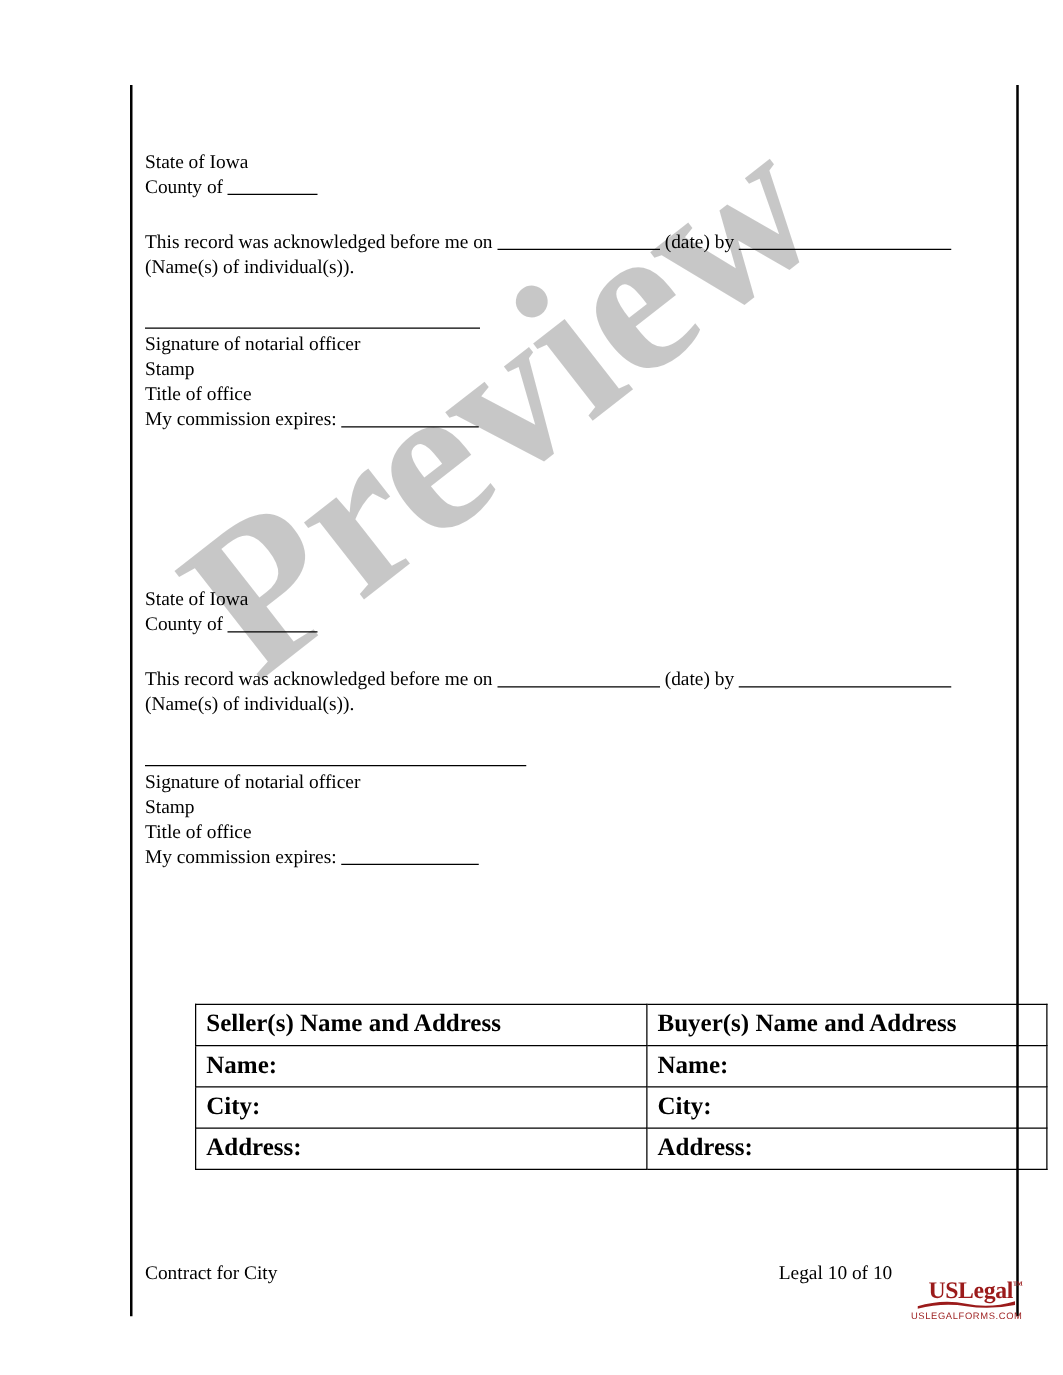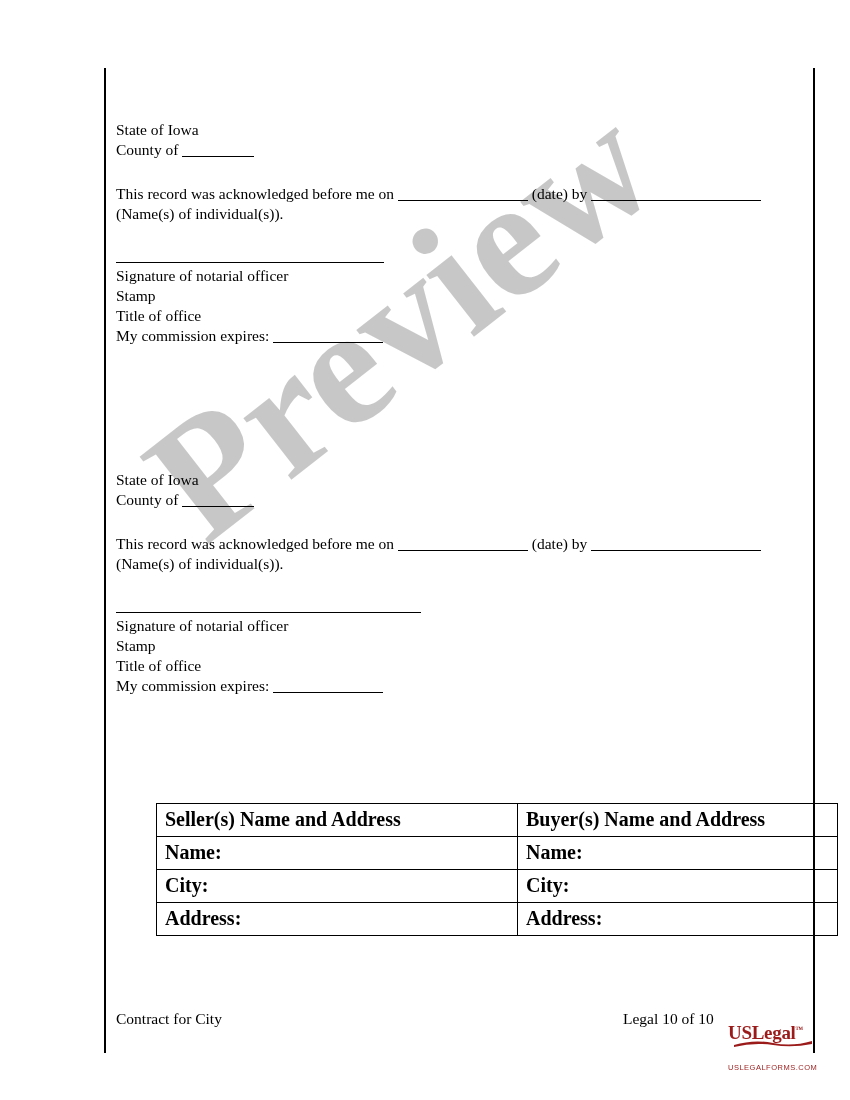--- a/index.html
+++ b/index.html
@@ -127,41 +127,41 @@
     font-size: 15.5px;
   }
   .footer-center b { font-weight: normal; }
 
   
   .logo {
     position: absolute;
     left: 712px;
     top: 1022px;
     width: 90px;
-    text-align: left;
+    text-align: right;
   }
   .logo-main {
     font-family: "Liberation Serif", serif;
     font-size: 19px;
     color: #9b1b1b;
     font-weight: bold;
     letter-spacing: -0.3px;
     white-space: nowrap;
   }
   .logo-main .us { color: #9b1b1b; }
   .logo-tm {
     font-size: 8px;
     vertical-align: super;
   }
   .logo-sub {
     font-family: "Liberation Sans", sans-serif;
     font-size: 7.5px;
     color: #9b1b1b;
     letter-spacing: 0.5px;
-    margin-top: 19px;
+    margin-top: 4px;
   }
   .logo-swoosh {
     position: absolute;
     left: 6px;
     top: 17px;
     width: 78px;
     height: 9px;
   }
 
   

